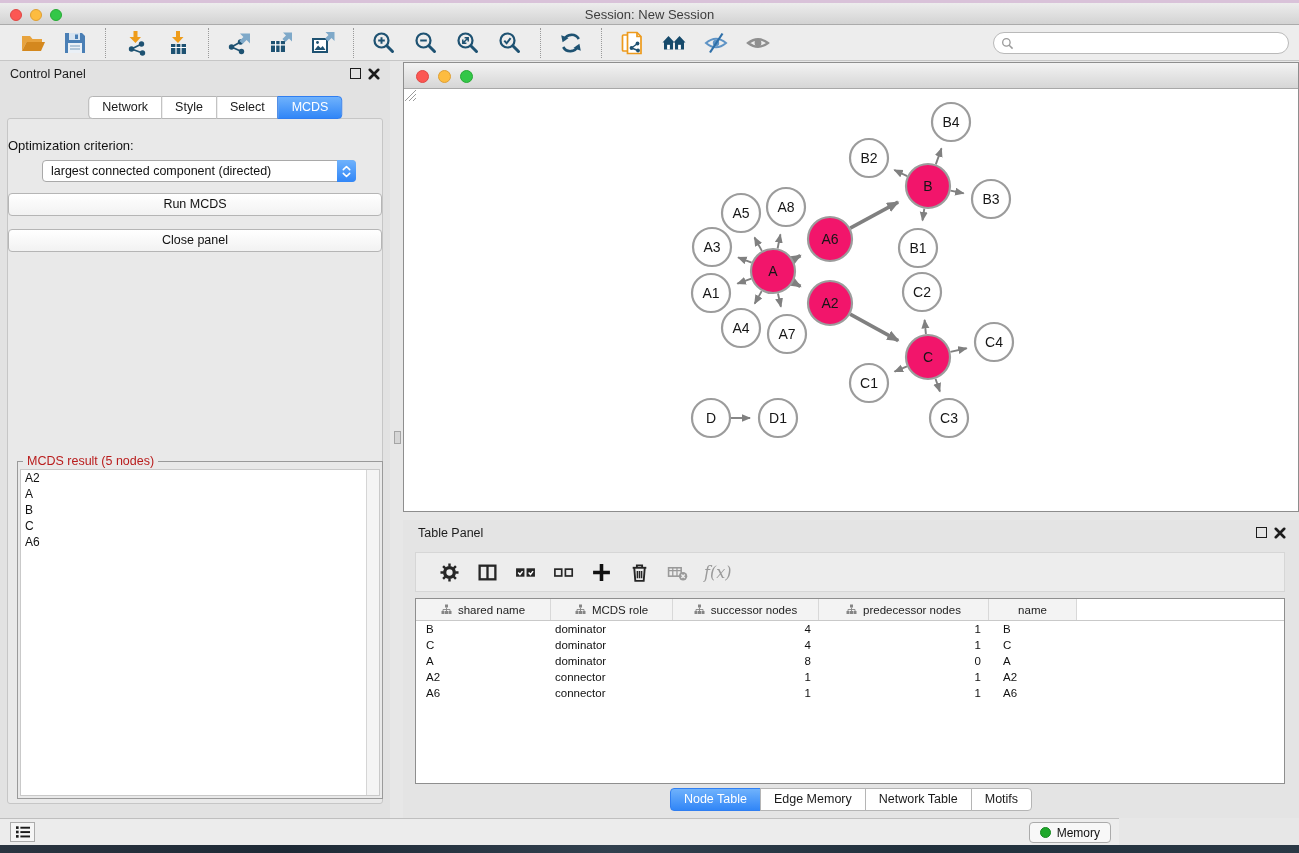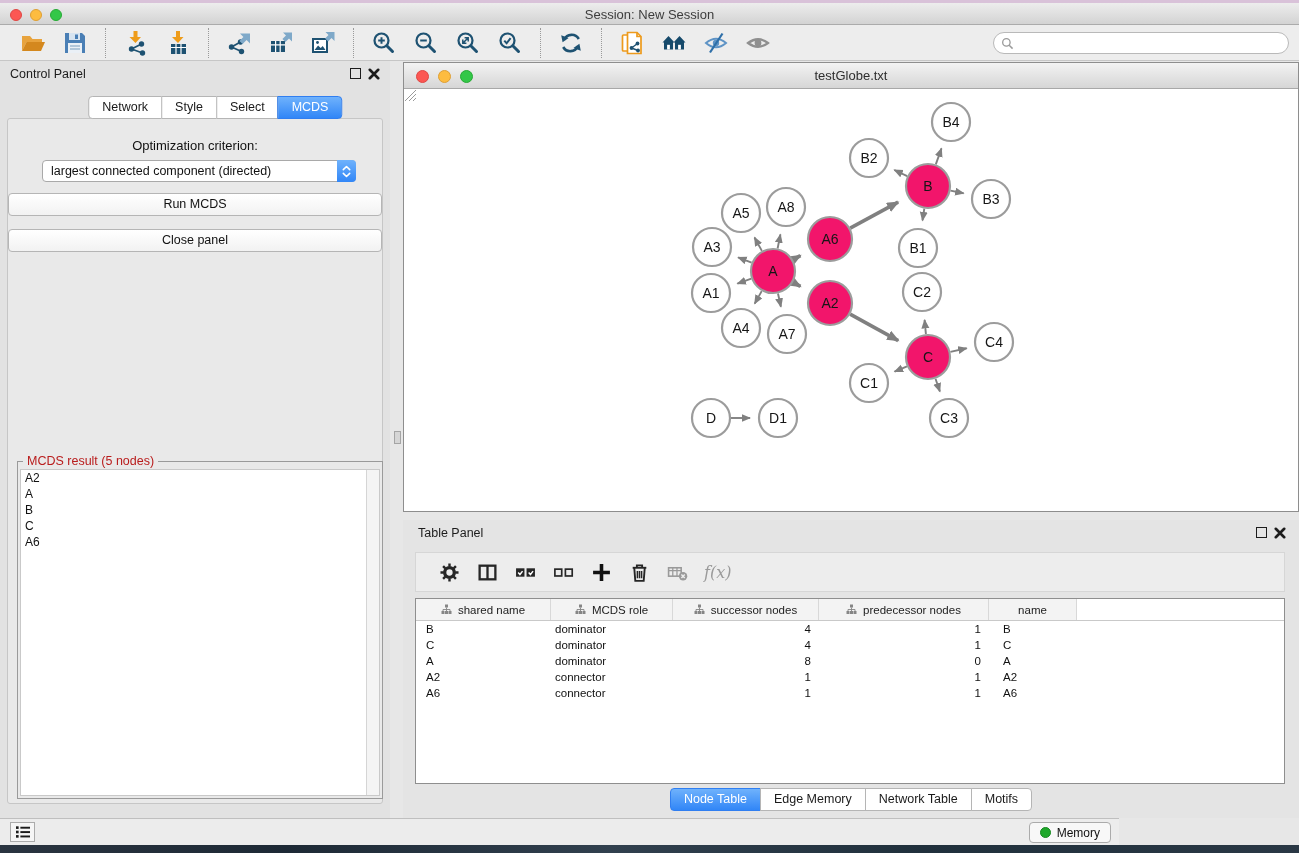--- a/index.html
+++ b/index.html
@@ -40,21 +40,21 @@
   .seg { display:flex; }
   .seg .tab { background:#fff; border:1px solid #B5B5B5; padding:3px 13px 4px; font-size:12.5px;
     color:#1a1a1a; margin-left:-1px; white-space:nowrap; }
   .seg .tab:first-child { border-radius:4px 0 0 4px; margin-left:0; }
   .seg .tab:last-child { border-radius:0 4px 4px 0; }
   .seg .tab.active { background:linear-gradient(#6FB2FC,#3186F7); border-color:#307EF0; color:#fff; }
   .cp-tabs { position:absolute; top:35px; left:50%; transform:translateX(-42%); z-index:2; }
 
   .panel-box { position:absolute; left:7px; right:7px; top:57px; height:686px; background:#E9E9E9;
     border:1px solid #C6C6C6; border-radius:3px; }
-  .opt-label { position:absolute; top:19px; left:0; right:0; text-align:center; font-size:13px; color:#111; }
+  .opt-label { position:absolute; top:19px; left:0; right:0; font-size:13px; color:#111; }
   .dropdown { position:absolute; left:34px; top:41px; width:314px; height:22px; background:#fff;
     border:1px solid #A9A9A9; border-radius:4px; display:flex; align-items:center; }
   .dropdown .dval { flex:1; font-size:12.5px; padding-left:8px; color:#111; white-space:nowrap; overflow:hidden; }
   .dropdown .stepper { width:19px; height:22px; margin:-1px -1px -1px 0; border-radius:0 4px 4px 0;
     background:linear-gradient(#6FB2FC,#3186F7); display:flex; align-items:center; justify-content:center; }
   .btn-row { position:absolute; top:74px; left:0; right:0; display:flex; justify-content:center; gap:13px;flex-direction:column; }
   .pbtn { background:linear-gradient(#FFFFFF,#F2F2F2); border:1px solid #B5B5B5; border-radius:4px;
     font-size:12.5px; padding:3px 14px 4px; color:#111; }
 
   .groupbox { position:absolute; left:9px; width:366px; top:342px; height:338px; border:1px solid #9A9A9A; }
@@ -308,21 +308,20 @@
 
 <div class="split-grip"></div>
 
 <div class="network-window">
   <div class="nw-titlebar">
     <div class="lights small">
       <div class="light sm red"></div>
       <div class="light sm yellow"></div>
       <div class="light sm green"></div>
     </div>
-    <div class="nw-title">testGlobe.txt</div>
   </div>
   <div class="nw-canvas">
     <svg id="graph-svg" width="894" height="422" viewBox="0 0 894 422">
         <defs>
           <marker id="arr" markerWidth="11" markerHeight="9" refX="8.5" refY="4" orient="auto" markerUnits="userSpaceOnUse">
             <path d="M0,0 L9.5,4 L0,8 z" fill="#808080"></path>
           </marker>
           <marker id="arrT" markerWidth="15" markerHeight="12" refX="11" refY="5.2" orient="auto" markerUnits="userSpaceOnUse">
             <path d="M0,0 L12.5,5.2 L0,10.4 z" fill="#808080"></path>
           </marker>

